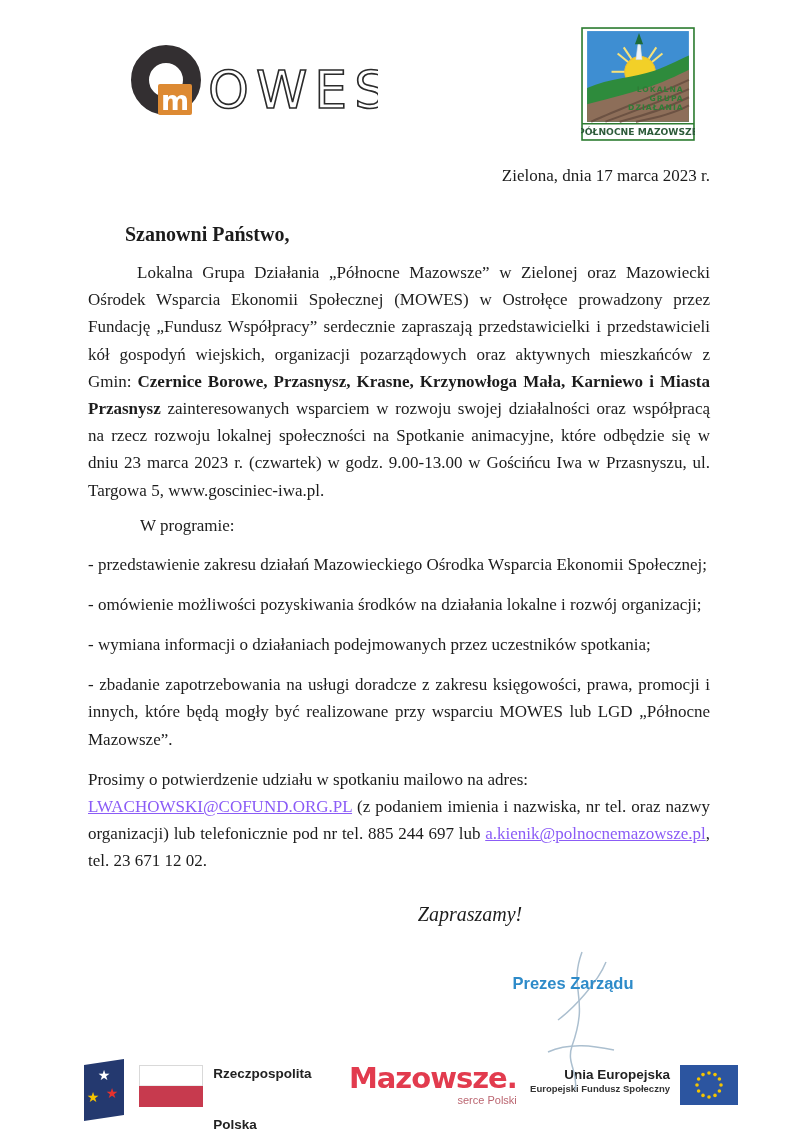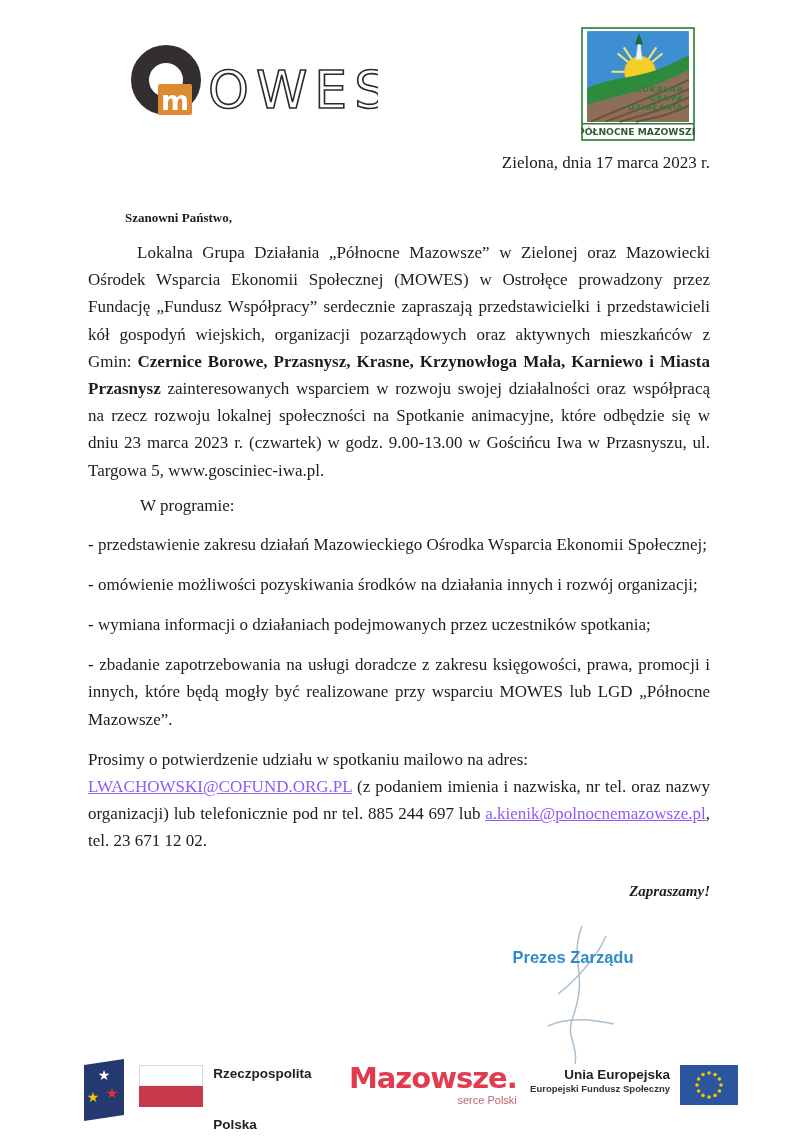--- a/index.html
+++ b/index.html
@@ -5,32 +5,32 @@
   html,body{margin:0;padding:0;background:#ffffff;}
   .page{
     position:relative;width:800px;height:1141px;background:#ffffff;
     font-family:"Liberation Serif", serif;color:#1c1c1c;overflow:hidden;
   }
   
   .header{position:absolute;top:27px;left:0;right:0;height:118px;}
   .mowes-logo{position:absolute;left:128px;top:16px;}
   .lgd-logo{position:absolute;left:557px;top:0;padding-left:24px;}
   
-  .main{position:absolute;top:153px;left:88px;width:622px;}
+  .main{position:absolute;top:166px;left:88px;width:622px;}
   .date-line{text-align:right;font-size:17px;margin:0 0 37px 0;}
-  .salutation{font-weight:bold;font-size:13px;margin:0 0 13px 0;text-indent:37px;}
+  .salutation{font-weight:bold;font-size:20px;margin:0 0 13px 0;text-indent:37px;}
   .body-text{font-size:17px;line-height:1.6;text-align:justify;margin:0 0 12px 0;}
   .first-indent{text-indent:49px;}
   .program-heading{font-size:17px;margin:2px 0 15px 0;text-indent:52px;}
   .list-item{margin:0 0 13px 0;}
   .project-par{margin-top:16px;margin-bottom:14px;}
   .confirm-line{margin:0;}
   .links-par{margin:0 0 0 0;}
   a.mail-link{color:#8b5cf6;text-decoration:underline;}
-  .closing{font-style:italic;font-size:15px;text-align:right;padding-left:142px;margin:28px 0 0 0;font-weight:bold;}
+  .closing{font-style:italic;font-size:20px;text-align:center;padding-left:142px;margin:28px 0 0 0;}
   
   .signature{position:relative;margin:48px 0 0 400px;width:170px;text-align:center;
     font-family:"Liberation Sans", sans-serif;color:#2e8bc9;font-weight:bold;font-size:16.5px;}
   .signature .sig-title{position:relative;z-index:2;display:block;}
   .sig-scribble{position:absolute;left:42px;top:-26px;z-index:1;}
   
   .footer{position:absolute;top:1058px;left:0;right:0;display:flex;justify-content:space-between;
     align-items:flex-start;padding:0 62px 0 74px;font-family:"Liberation Sans", sans-serif;}
   .flogo{display:flex;align-items:flex-start;}
   .flogo .txt{display:flex;flex-direction:column;line-height:1.12;}
@@ -106,21 +106,21 @@
 
     <p class="date-line">Zielona, dnia 17 marca 2023 r.</p>
 
     <p class="salutation">Szanowni Państwo,</p>
 
     <p class="body-text first-indent"><span>Lokalna Grupa Działania „Północne Mazowsze” w Zielonej oraz Mazowiecki Ośrodek Wsparcia Ekonomii Społecznej (MOWES) w Ostrołęce prowadzony przez Fundację „Fundusz Współpracy” serdecznie zapraszają przedstawicielki i przedstawicieli kół gospodyń wiejskich, organizacji pozarządowych oraz aktywnych mieszkańców z Gmin: </span><b>Czernice Borowe, Przasnysz, Krasne, Krzynowłoga Mała, Karniewo i Miasta Przasnysz</b><span> zainteresowanych wsparciem w rozwoju swojej działalności oraz współpracą na rzecz rozwoju lokalnej społeczności na Spotkanie animacyjne, które odbędzie się w dniu 23 marca 2023 r. (czwartek) w godz. 9.00-13.00 w Gościńcu Iwa w Przasnyszu, ul. Targowa 5, www.gosciniec-iwa.pl.</span></p>
 
     <p class="program-heading">W programie:</p>
 
     <p class="body-text list-item">- przedstawienie zakresu działań Mazowieckiego Ośrodka Wsparcia Ekonomii Społecznej;</p>
-    <p class="body-text list-item">- omówienie możliwości pozyskiwania środków na działania innych i rozwój organizacji;</p>
+    <p class="body-text list-item">- omówienie możliwości pozyskiwania środków na działania lokalne i rozwój organizacji;</p>
     <p class="body-text list-item">- wymiana informacji o działaniach podejmowanych przez uczestników spotkania;</p>
     <p class="body-text list-item">- zbadanie zapotrzebowania na usługi doradcze z zakresu księgowości, prawa, promocji i innych, które będą mogły być realizowane przy wsparciu MOWES lub LGD „Północne Mazowsze”.</p>
 
 
     <p class="body-text confirm-line">Prosimy o potwierdzenie udziału w spotkaniu mailowo na adres:</p>
 
     <p class="body-text links-par"><a class="mail-link" href="#">LWACHOWSKI@COFUND.ORG.PL</a><span> (z podaniem imienia i nazwiska, nr tel. oraz nazwy organizacji) lub telefonicznie pod nr tel. 885 244 697 lub </span><a class="mail-link" href="#">a.kienik@polnocnemazowsze.pl</a><span>, tel. 23 671 12 02.</span></p>
 
     <p class="closing">Zapraszamy!</p>
 

